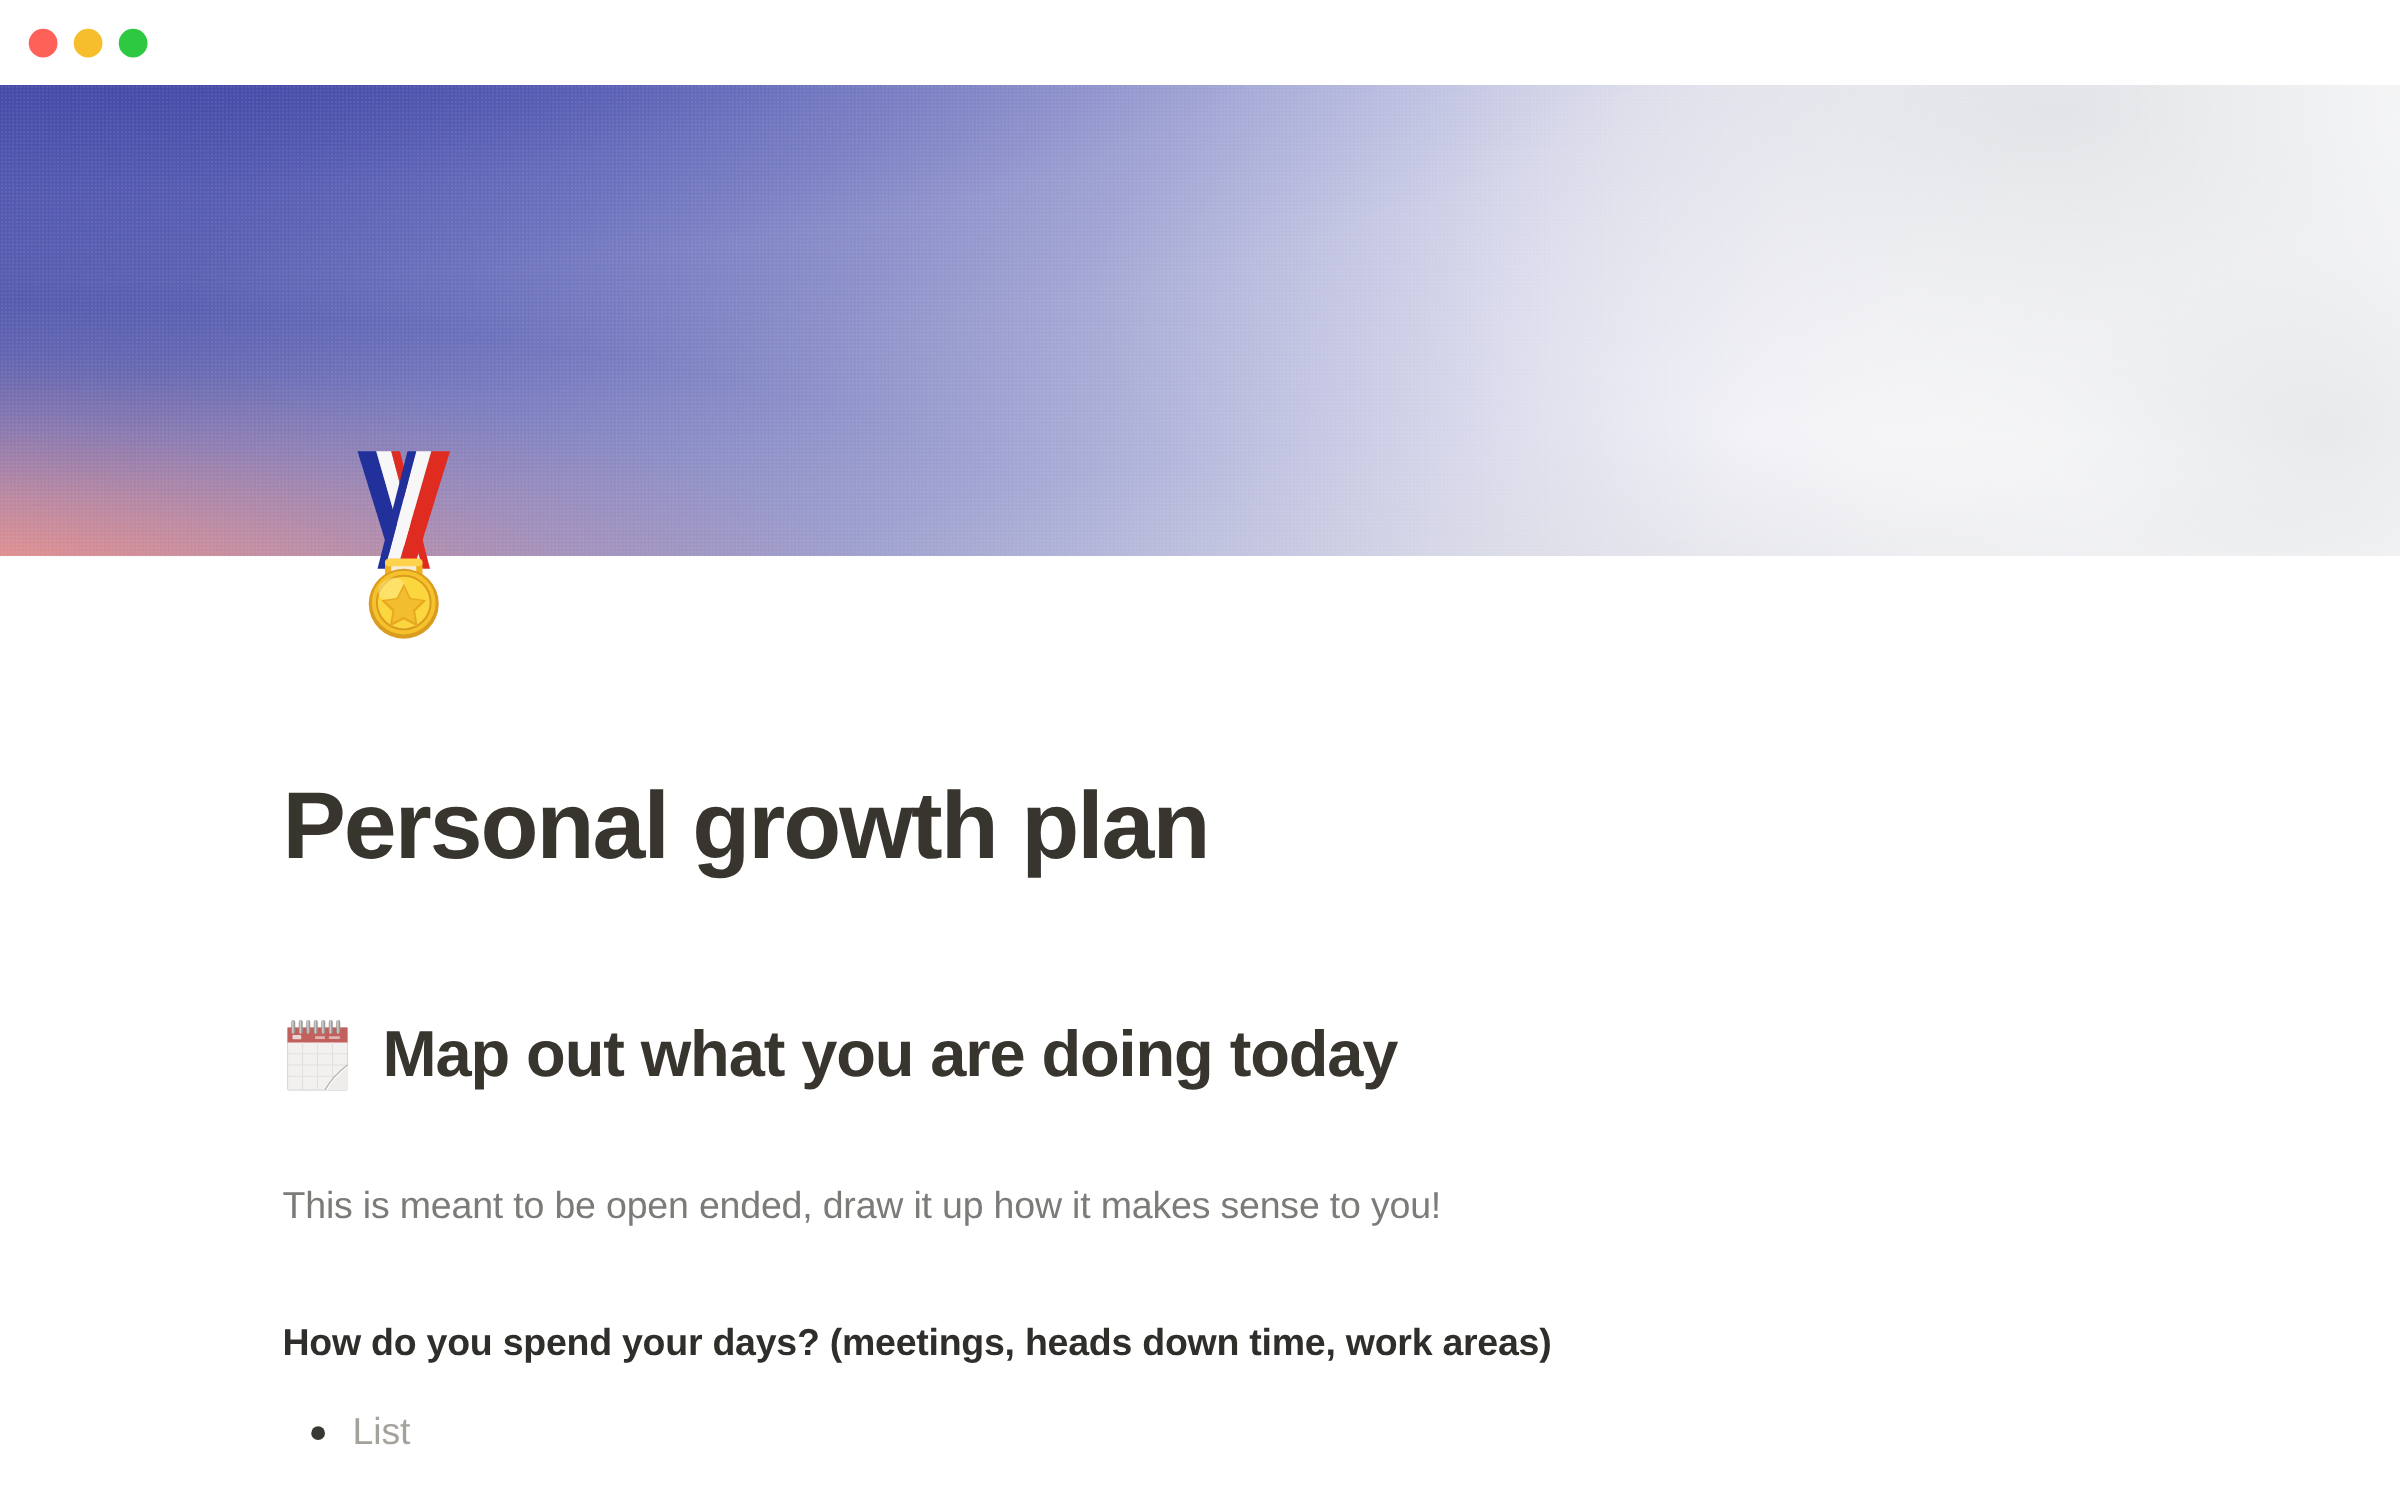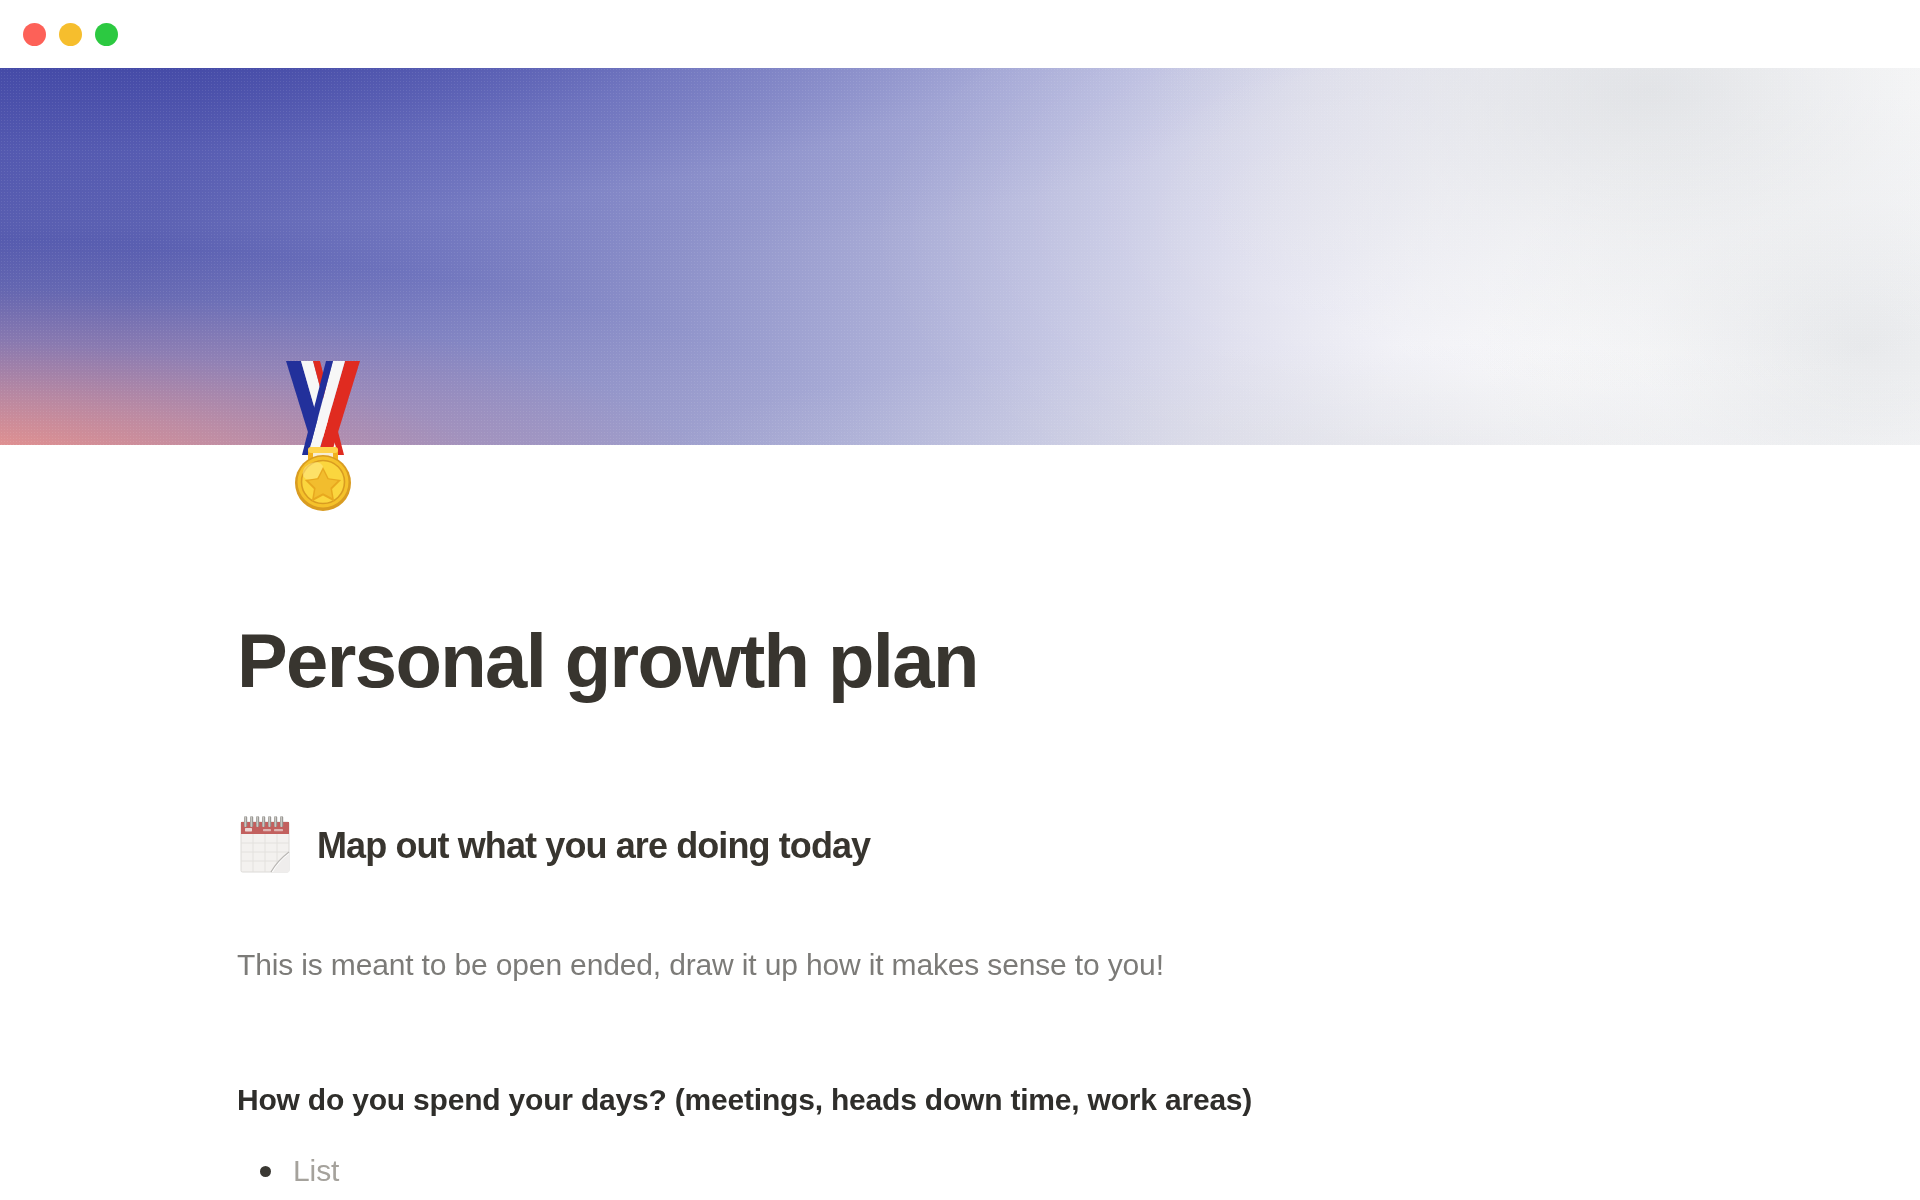--- a/index.html
+++ b/index.html
@@ -134,21 +134,21 @@
     top: 343px;
     width: 110px;
     height: 170px;
     z-index: 5;
   }
   .page-icon svg { display: block; width: 110px; height: 170px; }
 
   
   .doc {
     position: absolute;
-    top: 445px; left: 12px;
+    top: 445px; left: 1px;
     width: 1616px;
     height: 755px;
     background: #ffffff;
   }
   .doc-inner {
     position: absolute;
     left: 225px;
     top: 0;
     width: 1530px;
   }
@@ -157,21 +157,21 @@
     margin-top: 175px;
     font-size: 76px;
     line-height: 1.08;
     font-weight: 700;
     letter-spacing: -1.6px;
     color: #38352F;
   }
 
   .heading-1 {
     margin-top: 110px;
-    font-size: 36px;
+    font-size: 52px;
     line-height: 1.14;
     font-weight: 700;
     letter-spacing: -0.9px;
     color: #38352F;
     display: flex;
     align-items: center;
     gap: 20px;
     white-space: nowrap;
   }
   .heading-emoji {
@@ -185,21 +185,21 @@
   .paragraph-muted {
     margin-top: 66px;
     font-size: 30px;
     line-height: 1.42;
     color: #7C7B78;
     letter-spacing: -0.15px;
     white-space: nowrap;
   }
 
   .paragraph-bold {
-    margin-top: 92px;
+    margin-top: 67px;
     font-size: 30px;
     line-height: 1.42;
     font-weight: 700;
     color: #2F2E2B;
     letter-spacing: -0.2px;
     white-space: nowrap;
   }
 
   .bullet-list { margin-top: 28px; }
   .bullet-item {

